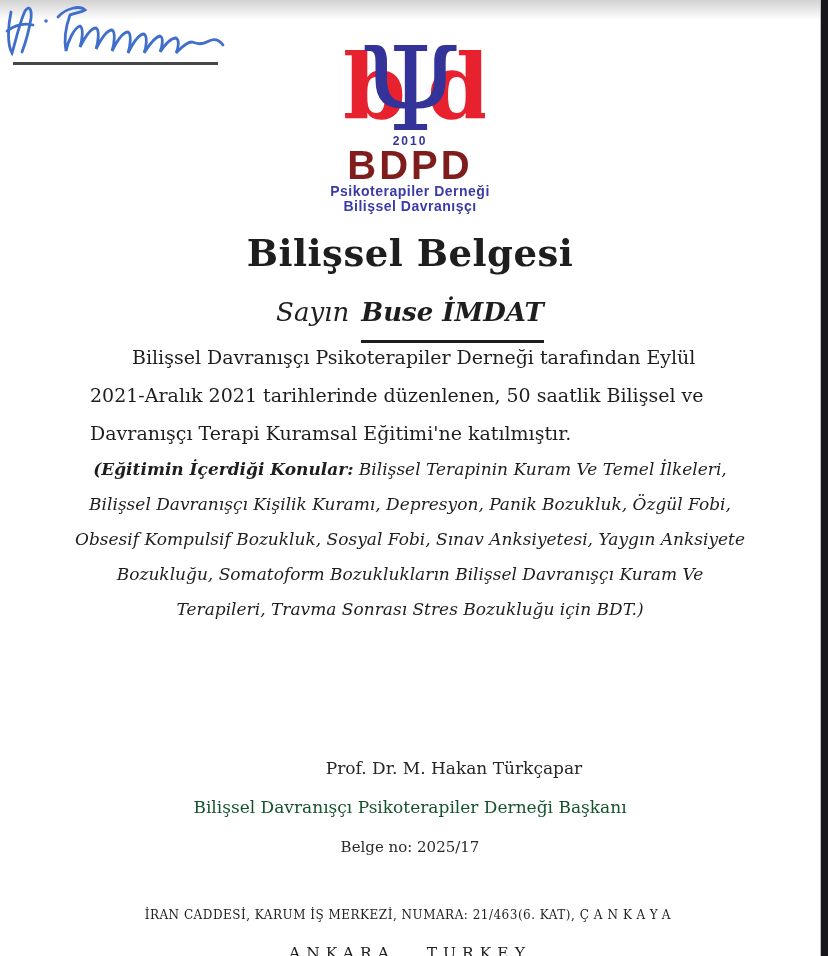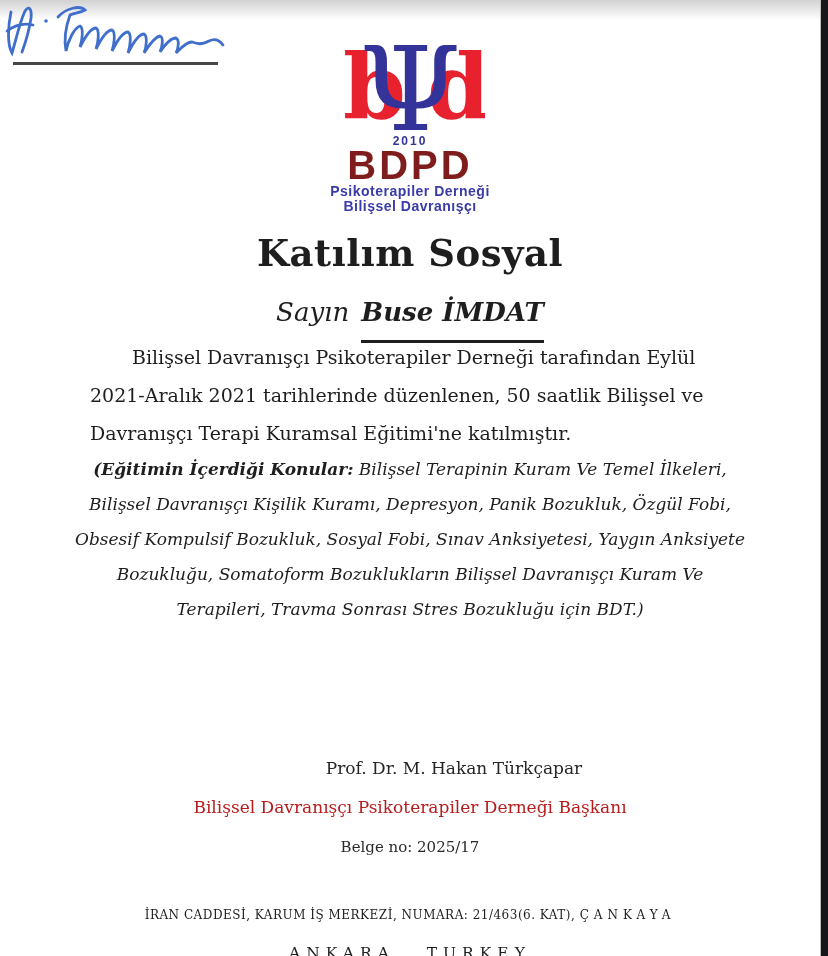--- a/index.html
+++ b/index.html
@@ -67,21 +67,21 @@
     text-align: center;
   }
   .topics .lead { font-weight: bold; }
 
   
   .signature-block { top: 636px; left: 295px; width: 230px; text-align: center; }
   .signature-line { width: 205px; height: 3px; background: #474747; margin: -4px auto 0 auto; }
 
   
   .signatory-name { top: 758px; font-size: 17px; font-weight: 400; color: #262626; padding-left: 44px; }
-  .signatory-role { top: 797px; font-size: 17px; color: #b91c1c; }
+  .signatory-role { top: 797px; font-size: 17px; color: #14532d; }
   .doc-no { top: 838px; font-size: 15px; color: #2a2a2a; }
 
   
   .footer-line1 { top: 908px; font-size: 12px; letter-spacing: 0.5px; }
   .footer-line1 .district { letter-spacing: 5px; }
   .footer-line2 { top: 944px; font-size: 15.5px; letter-spacing: 6px; word-spacing: 10px; }
 </style>
 </head>
 <body>
 
@@ -95,21 +95,21 @@
         <text x="8" y="90" font-family="DejaVu Serif, serif" font-weight="bold" font-size="90" fill="#e8212e">b</text>
         <text x="92" y="90" font-family="DejaVu Serif, serif" font-weight="bold" font-size="90" fill="#e8212e">d</text>
         <text x="75" y="102" text-anchor="middle" font-family="DejaVu Serif, serif" font-size="116" fill="#333399">Ψ</text>
         <text x="75" y="117" text-anchor="middle" font-family="Liberation Sans, sans-serif" font-size="12" font-weight="bold" letter-spacing="2" fill="#333399">2010</text>
       </svg>
       <div class="logo-acronym">BDPD</div>
       <div class="logo-org">Psikoterapiler Derneği</div>
       <div class="logo-org">Bilişsel Davranışçı</div>
     </div>
 
-    <div class="block cert-title">Katılım Sosyal</div>
+    <div class="block cert-title">Bilişsel Belgesi</div>
 
     <div class="block salutation">
       <span class="prefix">Sayın</span><span class="name">Buse İMDAT</span>
     </div>
 
     <div class="block body-par">Bilişsel Davranışçı Psikoterapiler Derneği tarafından Eylül 2021-Aralık 2021 tarihlerinde düzenlenen, 50 saatlik Bilişsel ve Davranışçı Terapi Kuramsal Eğitimi'ne katılmıştır.</div>
 
     <div class="block topics">
       <span class="lead">(Eğitimin İçerdiği Konular:</span><span> Bilişsel Terapinin Kuram Ve Temel İlkeleri, Bilişsel Davranışçı Kişilik Kuramı, Depresyon, Panik Bozukluk, Özgül Fobi, Obsesif Kompulsif Bozukluk, Sosyal Fobi, Sınav Anksiyetesi, Yaygın Anksiyete Bozukluğu, Somatoform Bozuklukların Bilişsel Davranışçı Kuram Ve Terapileri, Travma Sonrası Stres Bozukluğu için BDT.)</span>
     </div>

